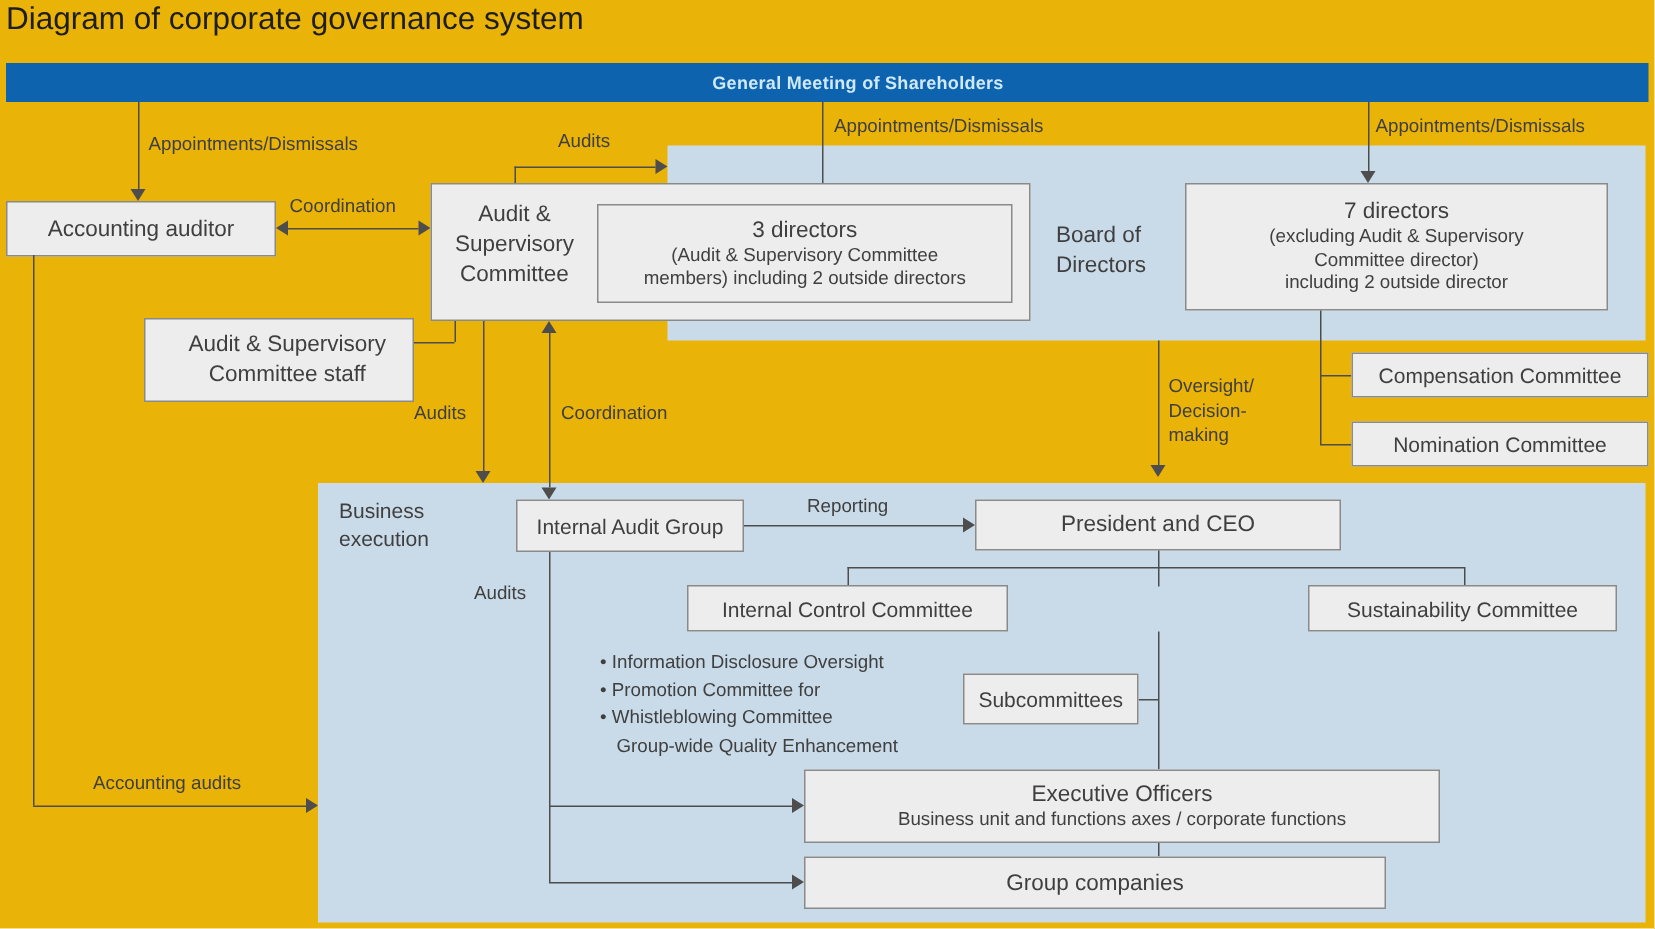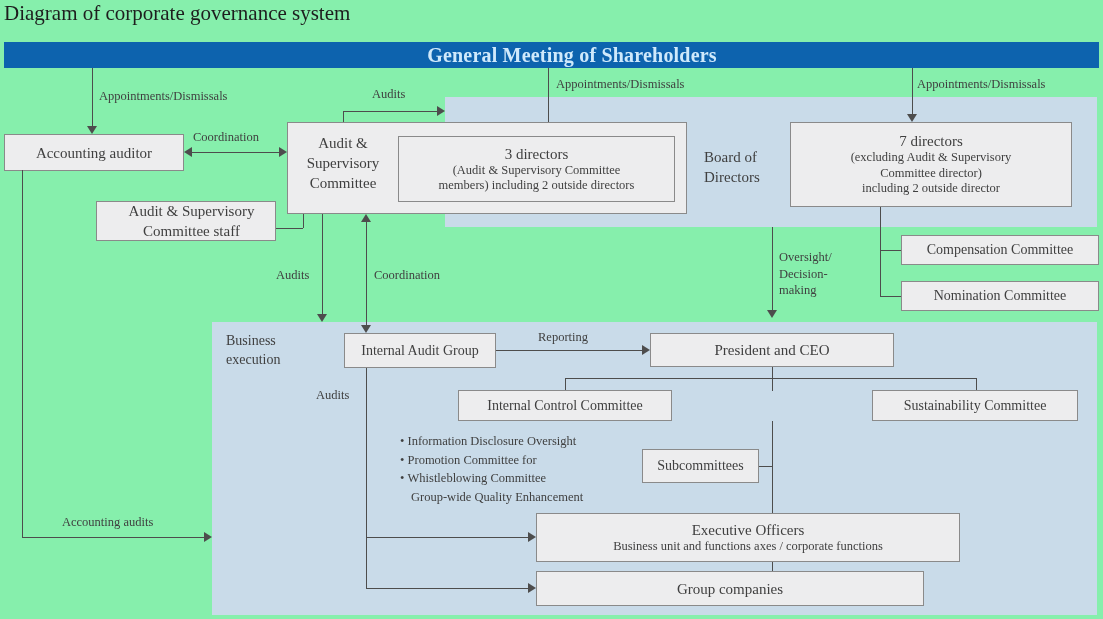--- a/index.html
+++ b/index.html
@@ -1,24 +1,24 @@
 <!DOCTYPE html>
 <html style="--header-bar: #0d63ae; --header-text: #cfe9fb; --panel-blue: #c9dbe9; --box-fill: #ededee; --box-border: #8a8a8a; --line: #4d4d4d; --text: #3f3f3f;"><head>
 <meta charset="utf-8">
 <style>
   :root{
     --header-bar:#0d63ae; --header-text:#cfe9fb; --panel-blue:#c9dbe9;
     --box-fill:#ededee; --box-border:#8a8a8a; --line:#4d4d4d; --text:#3f3f3f;
   }
   html,body{margin:0;padding:0;background:#fff;}
-  .canvas{position:relative;width:1103px;height:619px;background:#86efac;overflow:hidden;
-          font-family:Liberation Serif, serif;}
+  .canvas{position:relative;width:1103px;height:619px;background:#eab308;overflow:hidden;
+          font-family:Liberation Sans, sans-serif;}
   .title{position:absolute;font-size:21px;color:#1e1e1e;white-space:nowrap;}
   .header-bar{position:absolute;background:var(--header-bar);display:flex;align-items:center;justify-content:center;}
-  .header-bar span{color:var(--header-text);font-size:20px;font-weight:bold;letter-spacing:.2px;margin-left:41px;}
+  .header-bar span{color:var(--header-text);font-size:12px;font-weight:bold;letter-spacing:.2px;margin-left:41px;}
   .region{position:absolute;background:var(--panel-blue);}
   .box{position:absolute;background:var(--box-fill);border:1px solid var(--box-border);
        display:flex;flex-direction:column;align-items:center;justify-content:center;
        text-align:center;color:var(--text);box-sizing:border-box;}
   .box-title{font-size:15px;line-height:18px;}
   .sm .box-title{font-size:14px;}
   .box-sub{font-size:12.5px;line-height:15.5px;}
   .lbl{position:absolute;color:var(--text);font-size:12.5px;line-height:15px;white-space:nowrap;}
   .pre{white-space:pre-line;}
   .line{position:absolute;background:var(--line);}
@@ -81,21 +81,21 @@
   <div class="lbl pre" style="left:289px;top:133px;width:108px;font-size:15px;line-height:20px;text-align:center;">Audit &amp;
 Supervisory
 Committee</div>
 
   <div class="box" style="left:398px;top:136px;width:277px;height:66px;text-align:center;">
     <div class="box-title">3 directors</div>
     <div class="box-sub">(Audit &amp; Supervisory Committee</div>
     <div class="box-sub">members) including 2 outside directors</div>
   </div>
 
-  <div class="box" style="left:96px;top:201px;width:180px;height:40px;padding-left:11px;">
+  <div class="box" style="left:96px;top:212px;width:180px;height:56px;padding-left:11px;">
     <div class="box-title pre" style="line-height:20px;">Audit &amp; Supervisory
 Committee staff</div>
   </div>
   <div class="line" style="left:276px;top:228px;width:27px;height:1px;"></div>
   <div class="line" style="left:303px;top:214px;width:1px;height:14px;"></div>
 
   <div class="box" style="left:790px;top:122px;width:282px;height:85px;">
     <div class="box-title">7 directors</div>
     <div class="box-sub">(excluding Audit &amp; Supervisory</div>
     <div class="box-sub">Committee director)</div>

